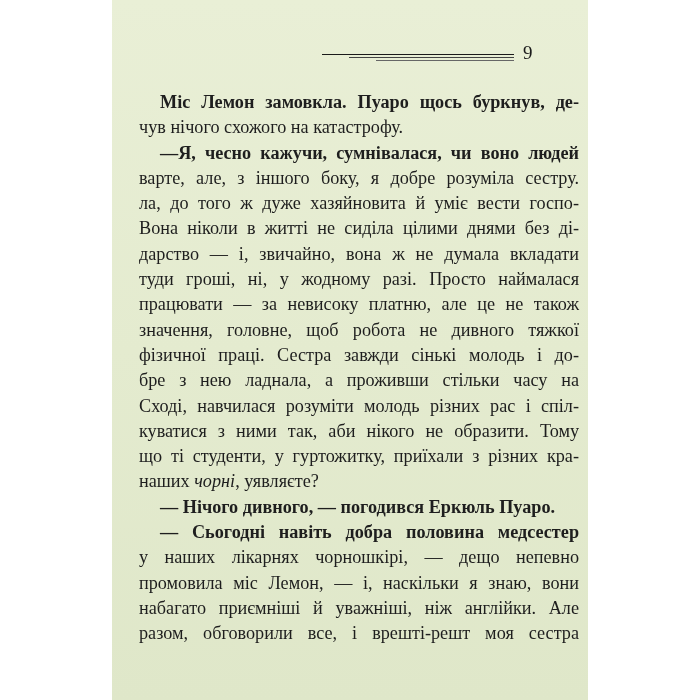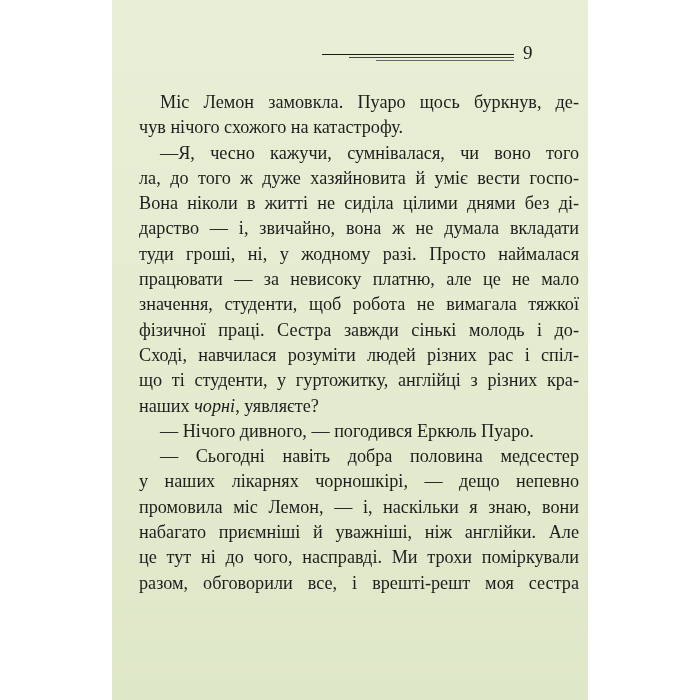--- a/index.html
+++ b/index.html
@@ -56,50 +56,53 @@
       white-space: nowrap;
       text-align: justify;
       text-align-last: justify;
       height: 25.3px;
     }
     .line.last {
       text-align-last: left;
     }
     .indent {
       padding-left: 21px;
+      font-weight: bold;
     }
     em { font-style: italic; }
   </style>
 </head>
 <body>
 
 <div class="page">
   <div class="header">
     <div class="rule rule-1"></div>
     <div class="rule rule-2"></div>
     <div class="rule rule-3"></div>
     <div class="page-number">9</div>
   </div>
 
   <div class="body-text">
     <span class="line indent">Міс Лемон замовкла. Пуаро щось буркнув, де-</span>
     <span class="line last">чув нічого схожого на катастрофу.</span>
-    <span class="line indent">—Я, чесно кажучи, сумнівалася, чи воно того</span>
+    <span class="line indent">—Я, чесно кажучи, сумнівалася, чи воно людей</span>
+    <span class="line">варте, але, з іншого боку, я добре розуміла сестру.</span>
     <span class="line">ла, до того ж дуже хазяйновита й уміє вести госпо-</span>
     <span class="line">Вона ніколи в житті не сиділа цілими днями без ді-</span>
     <span class="line">дарство — і, звичайно, вона ж не думала вкладати</span>
     <span class="line">туди гроші, ні, у жодному разі. Просто наймалася</span>
-    <span class="line">працювати — за невисоку платню, але це не мало</span>
-    <span class="line">значення, студенти, щоб робота не вимагала тяжкої</span>
+    <span class="line">працювати — за невисоку платню, але це не також</span>
+    <span class="line">значення, головне, щоб робота не дивного тяжкої</span>
     <span class="line">фізичної праці. Сестра завжди сінькі молодь і до-</span>
-    <span class="line">Сході, навчилася розуміти людей різних рас і спіл-</span>
-    <span class="line">що ті студенти, у гуртожитку, англійці з різних кра-</span>
+    <span class="line">бре з нею ладнала, а проживши стільки часу на</span>
+    <span class="line">Сході, навчилася розуміти молодь різних рас і спіл-</span>
+    <span class="line">куватися з ними так, аби нікого не образити. Тому</span>
+    <span class="line">що ті студенти, у гуртожитку, приїхали з різних кра-</span>
     <span class="line last"><span>наших </span><em>чорні</em><span>, уявляєте?</span></span>
     <span class="line indent last">— Нічого дивного, — погодився Еркюль Пуаро.</span>
     <span class="line indent">— Сьогодні навіть добра половина медсестер</span>
     <span class="line">у наших лікарнях чорношкірі, — дещо непевно</span>
     <span class="line">промовила міс Лемон, — і, наскільки я знаю, вони</span>
     <span class="line">набагато приємніші й уважніші, ніж англійки. Але</span>
-    <span class="line">це тут ні до чого, насправді. Ми трохи поміркували</span>
     <span class="line">разом, обговорили все, і врешті-решт моя сестра</span>
 
   </div>
 </div>
 
 </body></html>

